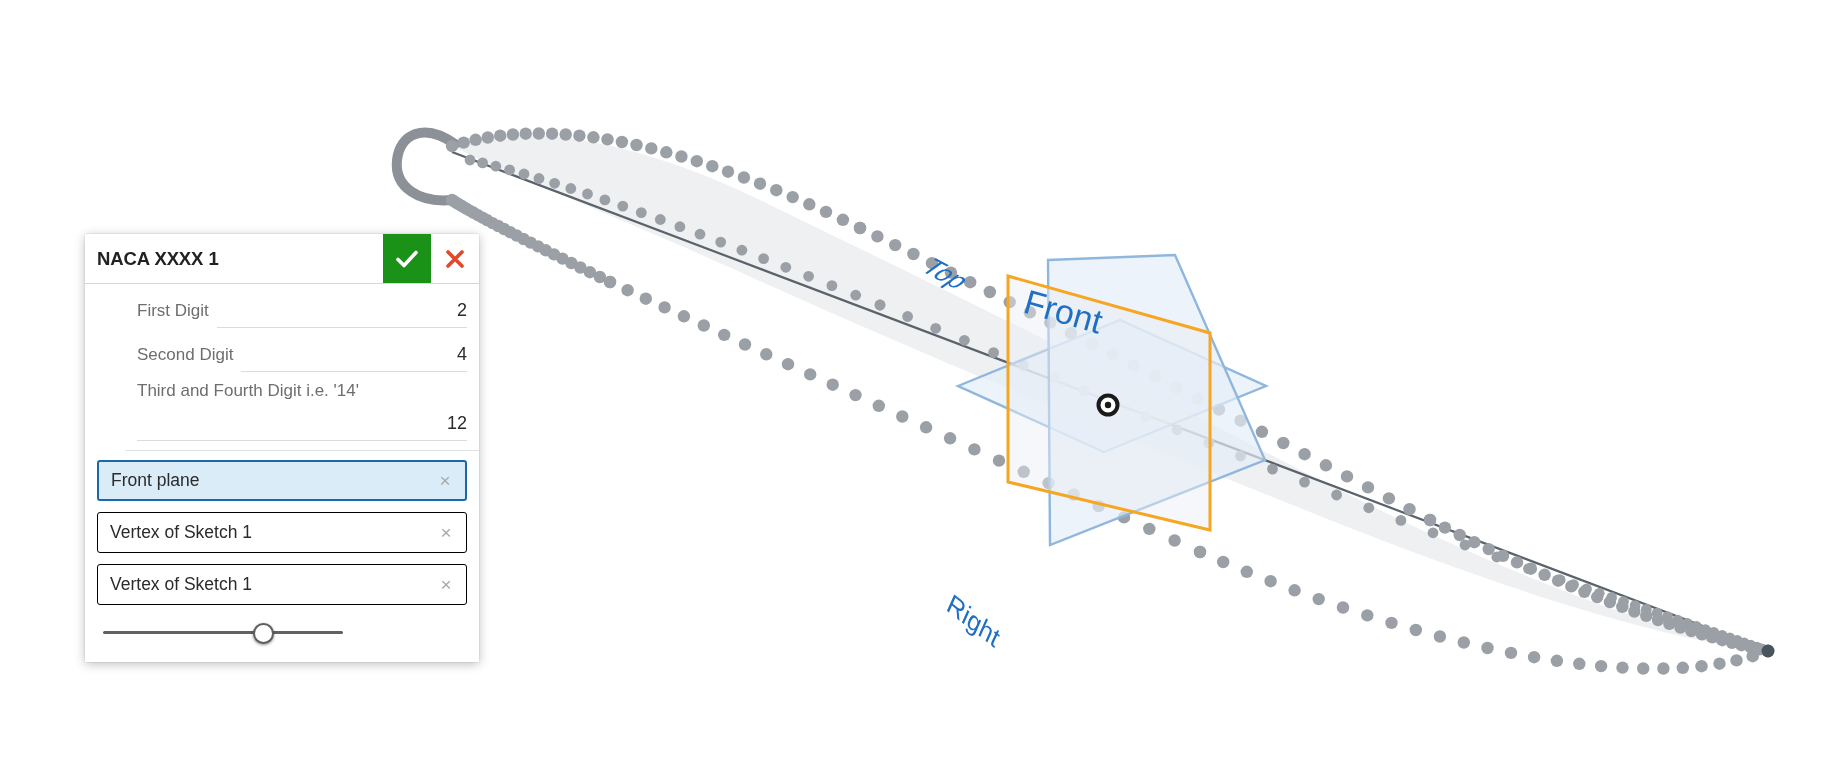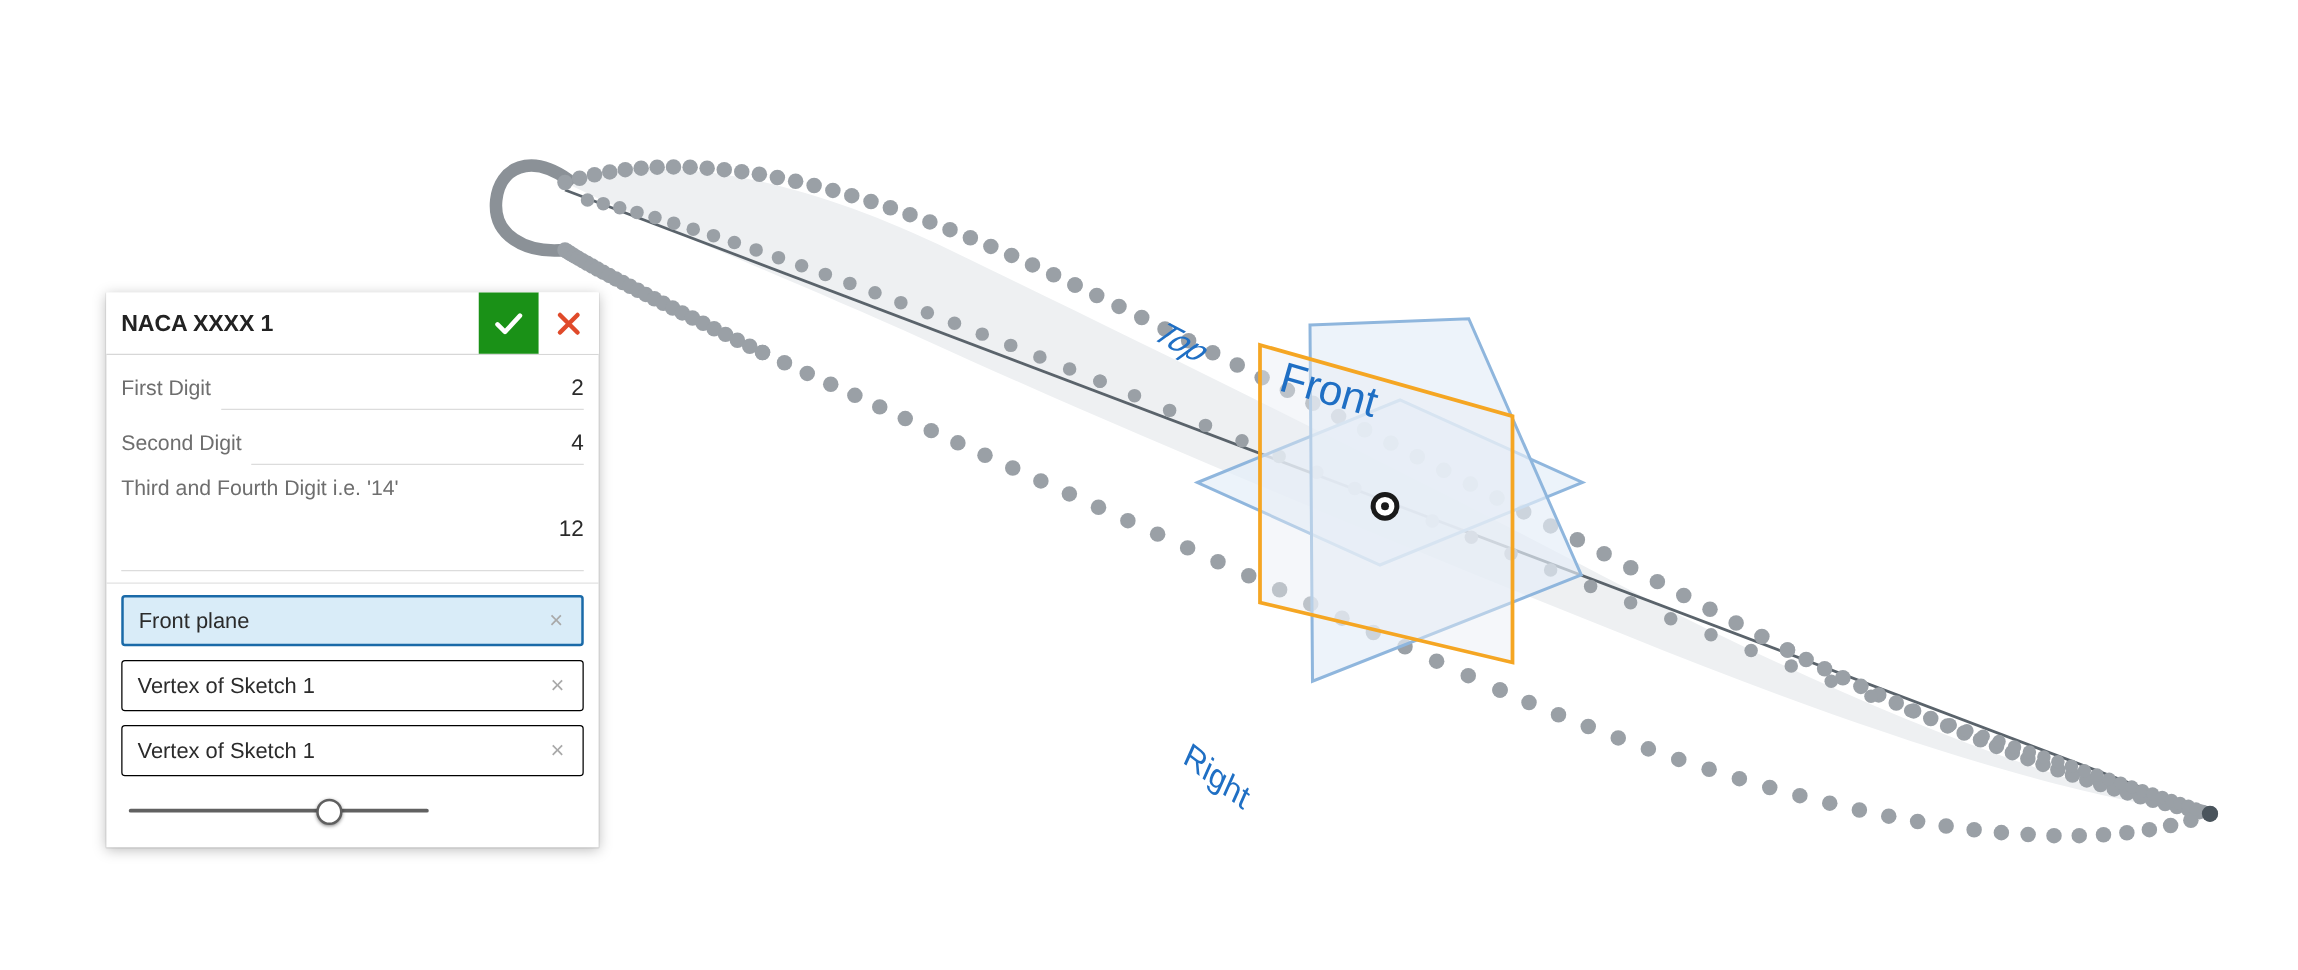--- a/index.html
+++ b/index.html
@@ -70,21 +70,21 @@
     width: 48px;
     background: #ffffff;
     display: flex;
     align-items: center;
     justify-content: center;
     cursor: pointer;
   }
   .btn-confirm svg, .btn-cancel svg { display: block; }
 
   
-  .param-body { padding: 0 0 0 0; }
+  .param-body { padding: 0 0 0 0; margin-left: 40px; }
   .param-row {
     display: flex;
     align-items: flex-end;
     padding: 0 12px;
     height: 44px;
     position: relative;
   }
   .param-label {
     color: #6e6e6e;
     font-size: 17px;
@@ -110,21 +110,21 @@
   }
   .param-row-stacked .param-label {
     display: block;
     padding-bottom: 0;
     line-height: 26px;
   }
   .param-row-stacked .param-input {
     display: block;
     margin-left: 0;
     margin-top: 10px;
-    padding-bottom: 24px;
+    padding-bottom: 8px;
     border-bottom: 1px solid #dcdcdc;
   }
 
   .panel-divider {
     height: 1px;
     background: #e2e2e2;
     margin-top: 9px;
   }
 
   

